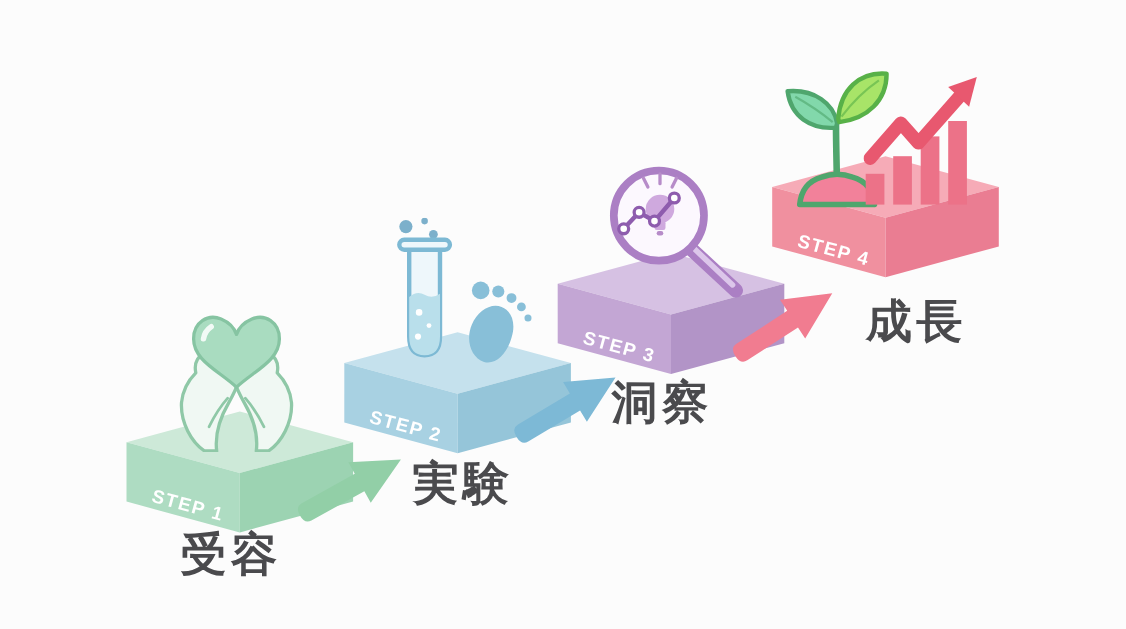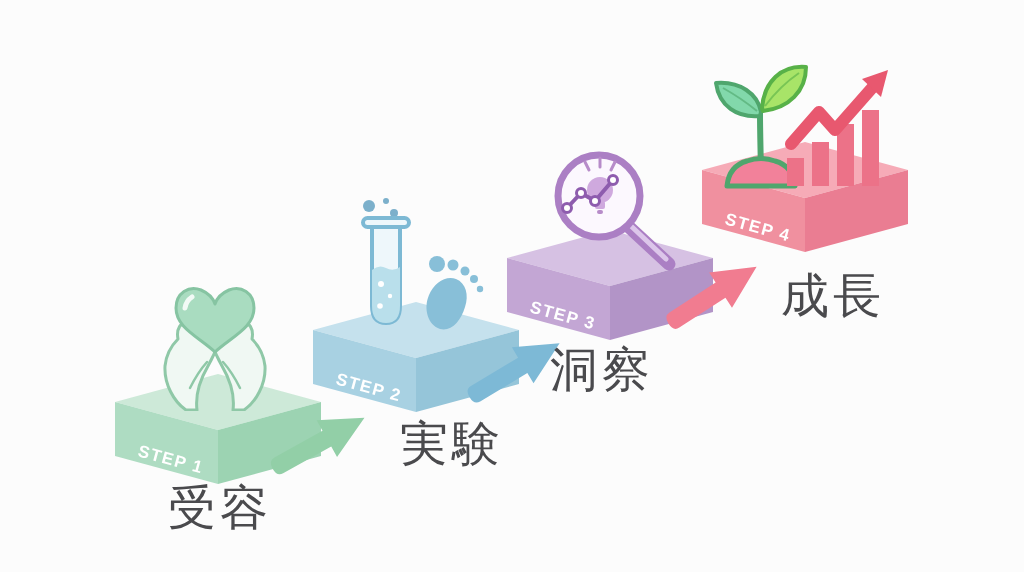--- a/index.html
+++ b/index.html
@@ -7,22 +7,22 @@
     width:1024px;height:572px;overflow:hidden;
     background:#fcfcfc;
     font-family:"Liberation Sans","DejaVu Sans",sans-serif;
     position:relative;
   }
   .canvas{position:relative;width:1024px;height:572px;}
   .abs{position:absolute;}
   .step-title{
     position:absolute;
     transform:translateX(-50%);
-    font-size:48px;
-    font-weight:400;
+    font-size:42px;
+    font-weight:700;
     letter-spacing:4px;
     color:#4a4a4d;
     white-space:nowrap;
   }
   .step-text{
     font-size:17px;
     font-weight:bold;
     letter-spacing:1.5px;
   }
   svg{display:block;}
@@ -42,21 +42,21 @@
 
     <svg class="abs" style="left:140px;top:276px" width="150" height="135" viewBox="0 0 150 135">
       <path d="M46,134 C34,126 24,108 25,90 C26,80 31,70 38,63 C36,53 41,45 47,48 C49,38 56,33 60,40 C63,31 70,31 72,39 C76,35 81,38 81,46 C82,60 76,76 68,90 C61,102 55,118 57,134 Z" fill="#f0f8f3" stroke="#8fc8a7" stroke-width="3" stroke-linejoin="round"></path>
       <path d="M50,112 Q58,96 67,86" fill="none" stroke="#8fc8a7" stroke-width="2.5" stroke-linecap="round"></path>
       <path transform="translate(150,0) scale(-1,1)" d="M46,134 C34,126 24,108 25,90 C26,80 31,70 38,63 C36,53 41,45 47,48 C49,38 56,33 60,40 C63,31 70,31 72,39 C76,35 81,38 81,46 C82,60 76,76 68,90 C61,102 55,118 57,134 Z" fill="#f0f8f3" stroke="#8fc8a7" stroke-width="3" stroke-linejoin="round"></path>
       <path transform="translate(150,0) scale(-1,1)" d="M50,112 Q58,96 67,86" fill="none" stroke="#8fc8a7" stroke-width="2.5" stroke-linecap="round"></path>
       <path d="M75,76 C59,61 36,52 36,32 C36,17 49,9 61,14 C68,17 73,22 75,28 C77,22 82,17 89,14 C101,9 114,17 114,32 C114,52 91,61 75,76 Z" fill="#a9dcc0" stroke="#86c4a2" stroke-width="3" stroke-linejoin="round"></path>
       <path d="M52,21 Q46,25 45,32" fill="none" stroke="#ffffff" stroke-width="5" stroke-linecap="round" opacity="0.85"></path>
     </svg>
 
-    <div class="step-title" style="left:220px;top:476px">受容</div>
+    <div class="step-title" style="left:210px;top:476px">受容</div>
   </div>
 
   <svg class="abs" style="left:264px;top:420px;transform:rotate(-29deg)" width="110" height="46" viewBox="0 0 110 46">
     <path d="M9,14 H64 V2 L107,23 L64,44 V32 H9 Q2,32 2,23 Q2,14 9,14 Z" fill="#92cfa7"></path>
   </svg>
 
   <div>
     <svg class="abs" style="left:311px;top:300px" width="210" height="114" viewBox="0 0 210 114">
       <polygon points="105,2 208,30 105,58 2,30" fill="#c5e1ed"></polygon>
       <polygon points="2,30 105,58 105,112 2,84" fill="#a8d1e2"></polygon>
@@ -76,21 +76,21 @@
       <circle cx="25" cy="108" r="2.8" fill="#ffffff"></circle>
       <rect x="8" y="20" width="46" height="9" rx="4.5" fill="#eef7fb" stroke="#7db9d4" stroke-width="4"></rect>
       <path d="M85,131 C73,127 68,111 74,97 C79,85 91,77 101,81 C111,85 114,97 110,109 C106,123 96,134 85,131 Z" fill="#88bfd8"></path>
       <circle cx="82" cy="66" r="8" fill="#88bfd8"></circle>
       <circle cx="98" cy="67" r="5.5" fill="#88bfd8"></circle>
       <circle cx="110" cy="73" r="4.5" fill="#88bfd8"></circle>
       <circle cx="119" cy="81" r="4" fill="#88bfd8"></circle>
       <circle cx="125" cy="91" r="3.2" fill="#88bfd8"></circle>
     </svg>
 
-    <div class="step-title" style="left:452px;top:412px">実験</div>
+    <div class="step-title" style="left:421px;top:412px">実験</div>
   </div>
 
   <svg class="abs" style="left:460px;top:347px;transform:rotate(-31deg)" width="110" height="46" viewBox="0 0 110 46">
     <path d="M9,14 H64 V2 L107,23 L64,44 V32 H9 Q2,32 2,23 Q2,14 9,14 Z" fill="#7db9d6"></path>
   </svg>
 
   <div>
     <svg class="abs" style="left:505px;top:228px" width="210" height="114" viewBox="0 0 210 114">
       <polygon points="105,2 208,30 105,58 2,30" fill="#d6c1e3"></polygon>
       <polygon points="2,30 105,58 105,112 2,84" fill="#c3a6d4"></polygon>

